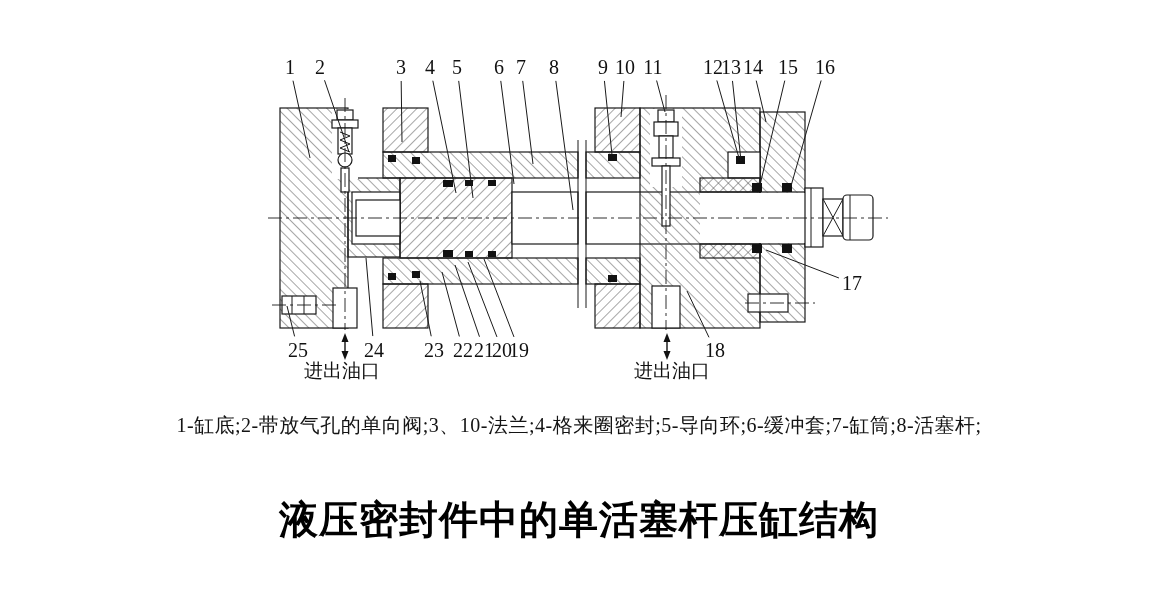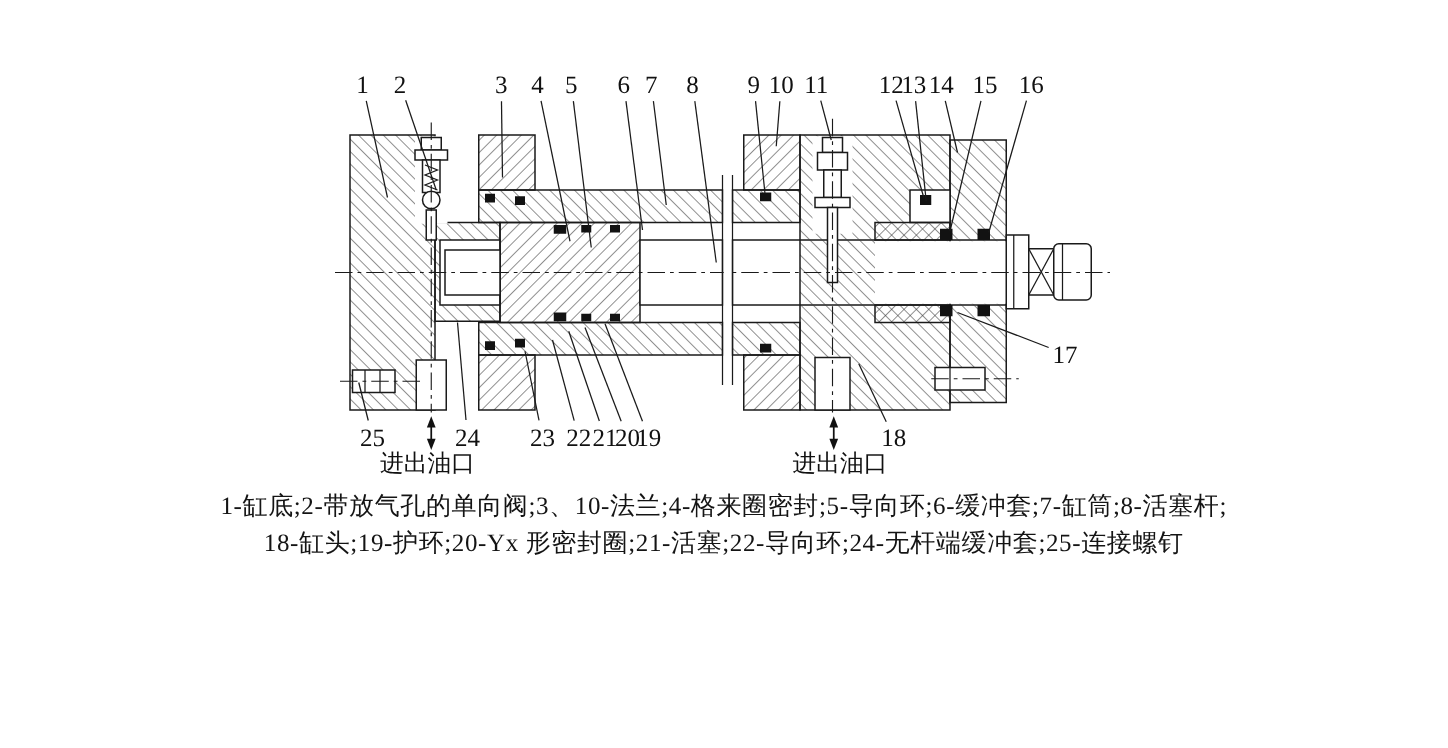--- a/index.html
+++ b/index.html
@@ -15,21 +15,21 @@
   .thin{stroke:#1a1a1a;stroke-width:1;fill:none;}
   .wh{fill:#fff;stroke:none;}
   text.num{font:20px "Liberation Serif","DejaVu Serif",serif;fill:#111;}
   text.port{font:19px "Liberation Serif","DejaVu Serif",serif;fill:#111;}
   .leader{stroke:#1a1a1a;stroke-width:1;fill:none;}
   .arrow{fill:#111;stroke:none;}
   .arrowline{stroke:#111;stroke-width:1.4;}
   
   .legend{position:absolute;left:0;right:0;top:390px;text-align:center;
           font-size:20px;color:#141414;letter-spacing:0.5px;}
-  .legend div{height:30px;line-height:30px;white-space:nowrap;}
+  .legend div{height:30px;line-height:30px;white-space:nowrap;margin-top:20px;}
   .fig-title{position:absolute;left:0;right:0;top:493px;text-align:center;
              font-family:"Liberation Sans","DejaVu Sans",sans-serif;
              font-weight:bold;font-size:39px;color:#000;letter-spacing:1px;}
 </style>
 </head>
 <body>
 
 <div class="stage">
 
   <svg id="diagram" width="1158" height="598" viewBox="0 0 1158 598">
@@ -224,16 +224,16 @@
           <line x1="667" y1="339" x2="667" y2="354" class="arrowline"></line>
           <polygon points="667,333 663.5,342 670.5,342" class="arrow"></polygon>
           <polygon points="667,360 663.5,351 670.5,351" class="arrow"></polygon>
           <text x="672" y="377" text-anchor="middle" class="port">进出油口</text>
         </g>
       </g>
   </svg>
 
   <div class="legend">
     <div>1-缸底;2-带放气孔的单向阀;3、10-法兰;4-格来圈密封;5-导向环;6-缓冲套;7-缸筒;8-活塞杆;</div>
-    <div>18-缸头;19-护环;20-Yx 形密封圈;21-活塞;22-导向环;24-无杆端缓冲套;25-连接螺钉</div>
   </div>
 
+  <div class="fig-title">液压密封件中的单活塞杆压缸结构</div>
 </div>
 
 </body></html>

